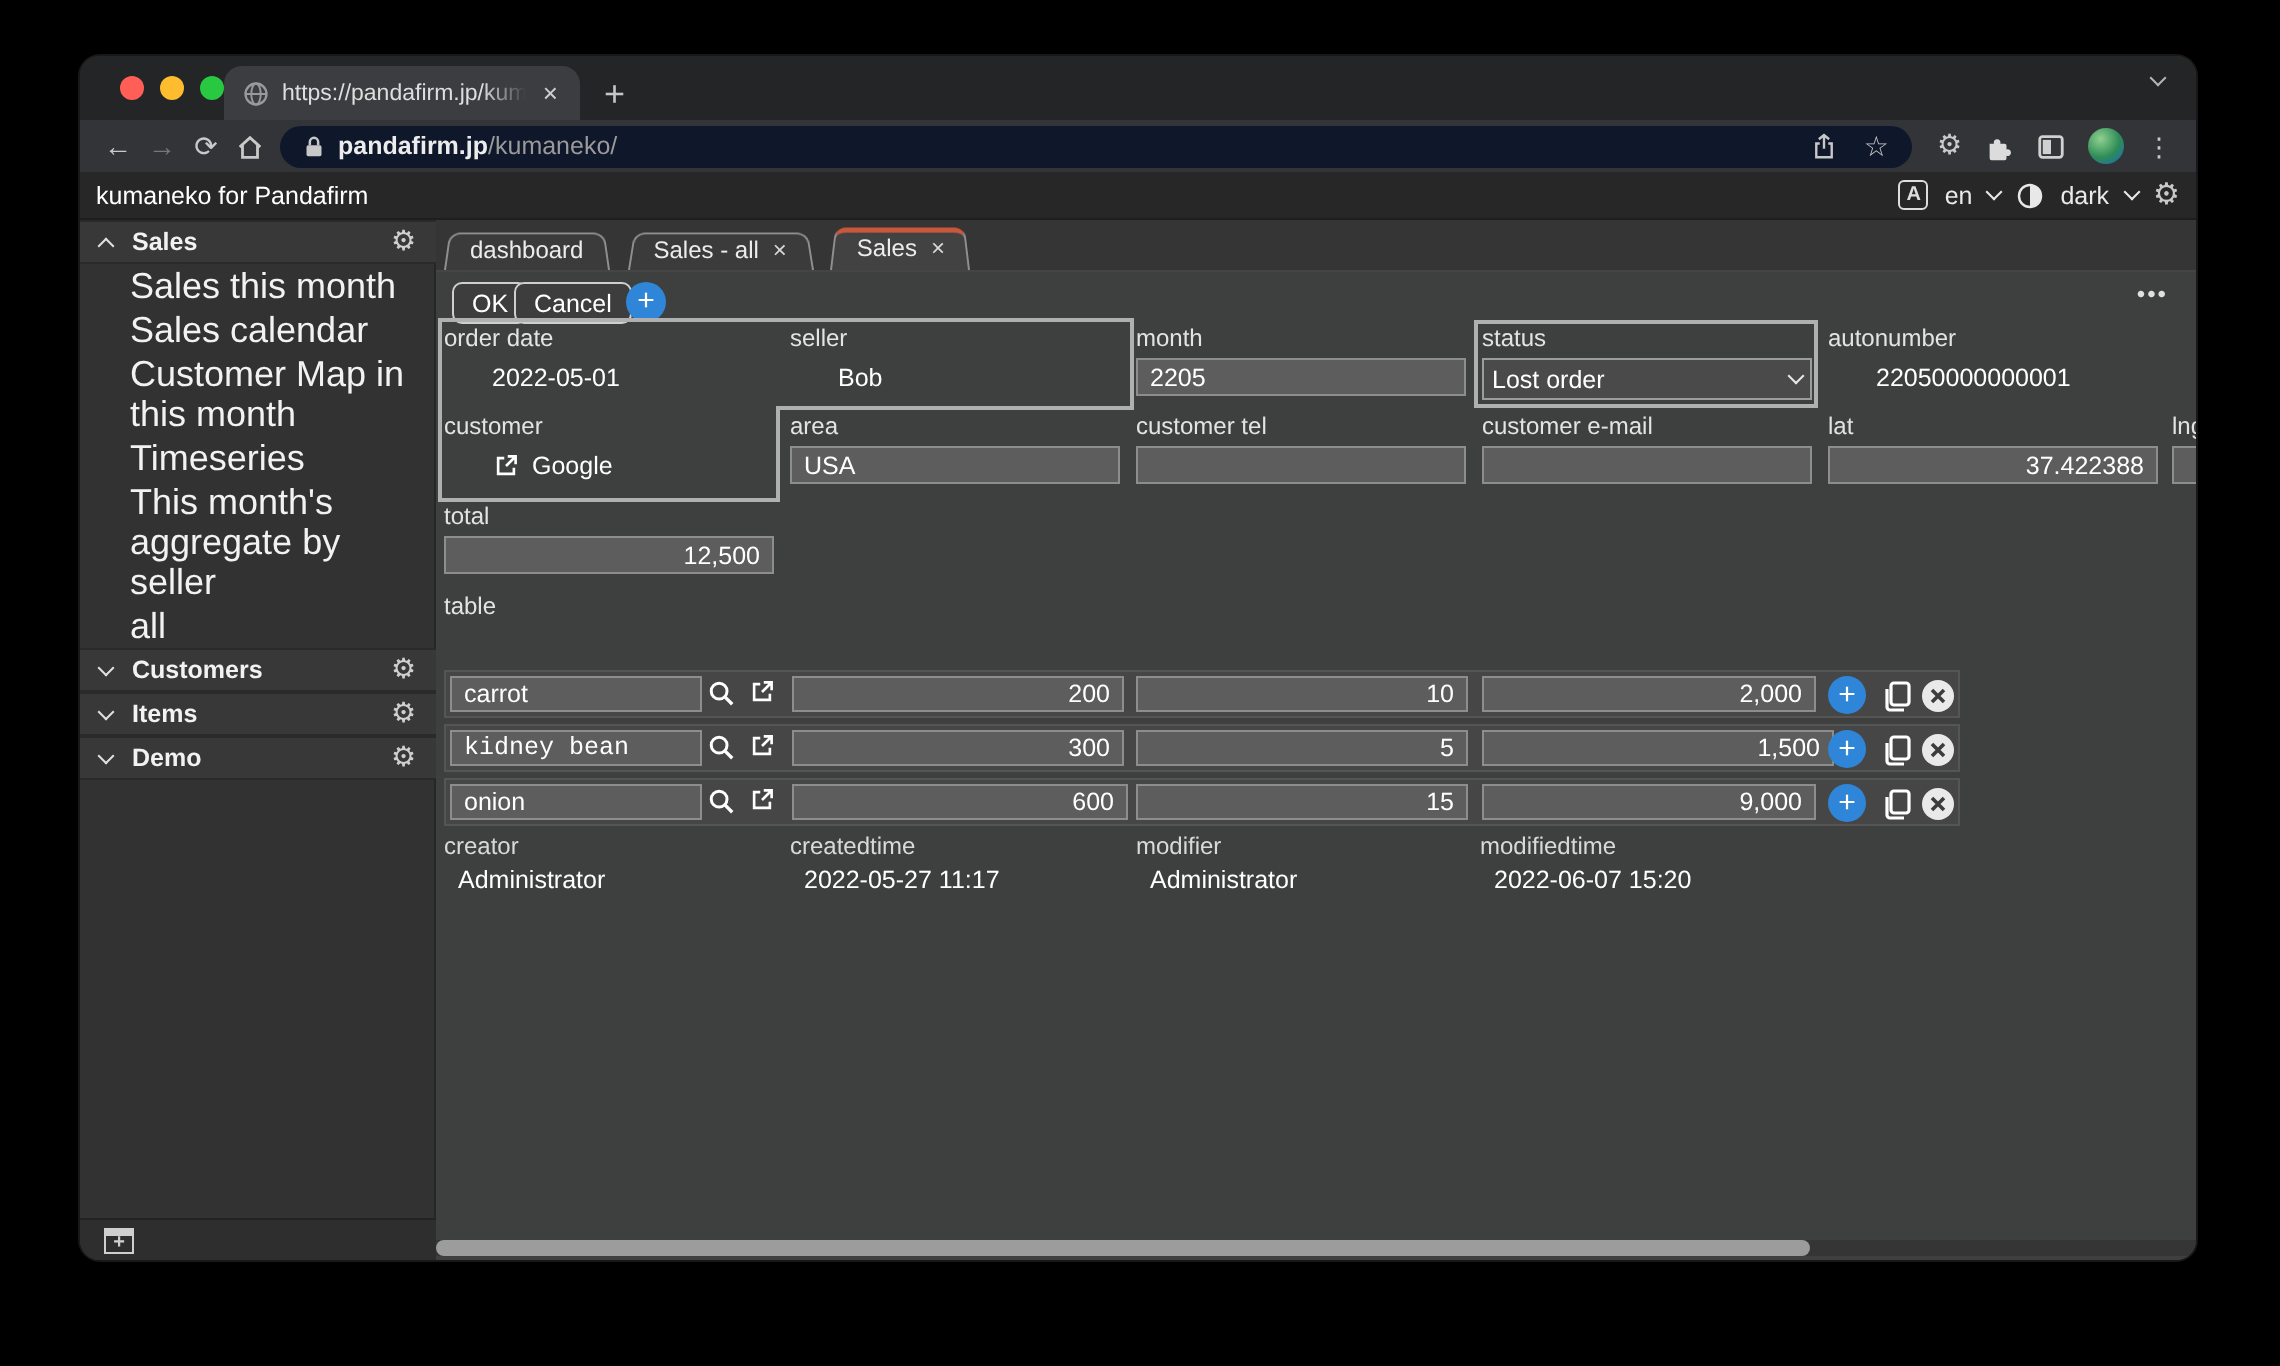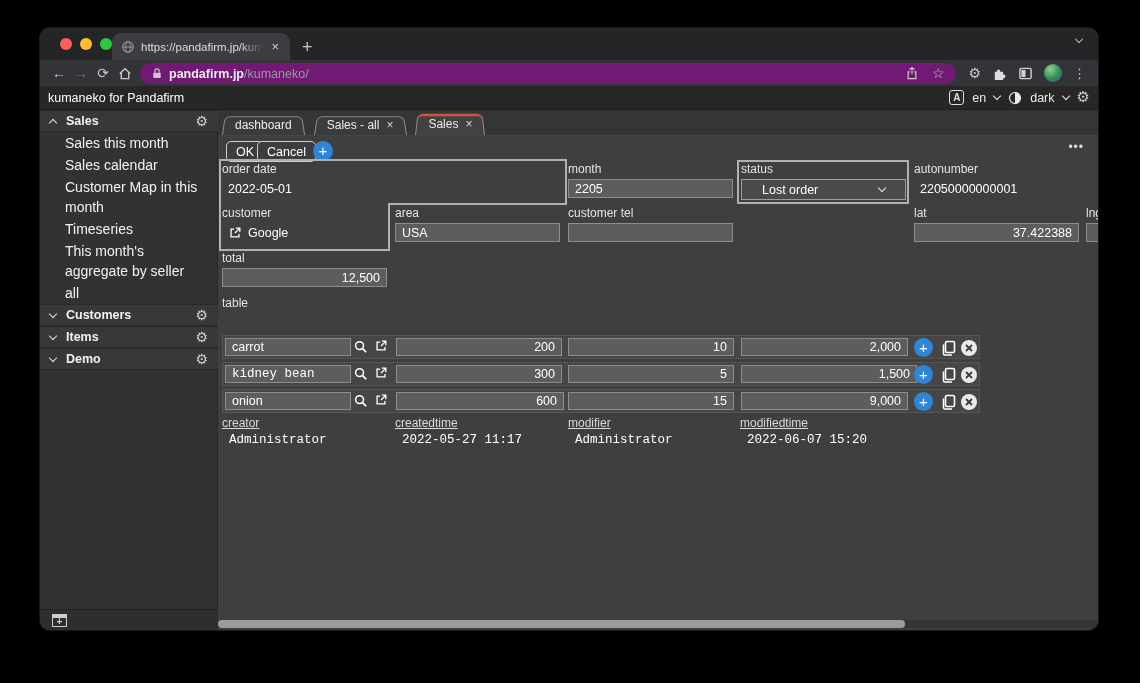--- a/index.html
+++ b/index.html
@@ -14,21 +14,21 @@
   .btab{margin-left:72px;width:178px;height:27px;background:#3c3d40;border-radius:9px 9px 0 0;
     display:flex;align-items:center;padding:0 9px;gap:6px;}
   .btab-title{flex:1;font-size:11.5px;color:#dedede;white-space:nowrap;overflow:hidden;
     -webkit-mask-image:linear-gradient(90deg,#000 82%,transparent);mask-image:linear-gradient(90deg,#000 82%,transparent);}
   .btab-x{color:#cfcfcf;font-size:13px;padding:0 2px;}
   .newtab{color:#c6c6c6;font-size:18px;margin:0 0 4px 12px;line-height:1;}
   .strip-chev{position:absolute;right:16px;top:11px;color:#b5b5b5;}
   .toolbar{height:26px;background:#323437;display:flex;align-items:center;padding:0 8px;flex:0 0 auto;}
   .navic{color:#c9c9c9;font-size:14px;width:22px;text-align:center;line-height:1;}
   .navic.dim{color:#777;}
-  .urlpill{flex:1;height:21px;background:#701a75;border-radius:11px;display:flex;align-items:center;
+  .urlpill{flex:1;height:21px;background:#0f172a;border-radius:11px;display:flex;align-items:center;
     padding:0 12px;gap:7px;margin:0 8px 0 4px;}
   .url-domain{color:#ececec;font-size:12.5px;font-weight:bold;}
   .url-path{color:#9a9a9a;font-size:12.5px;}
   .pill-right{margin-left:auto;display:flex;align-items:center;gap:14px;}
   .chrome-right{display:flex;align-items:center;gap:11px;padding:0 4px;}
   .avatar{width:18px;height:18px;border-radius:50%;
     background:radial-gradient(circle at 35% 30%,#8fd18f,#2e8b57 55%,#1f6fae 90%);}
   .star{color:#c8c8c8;font-size:14px;line-height:1;}
   .gearglyph{font-family:"DejaVu Sans",sans-serif;color:#c9c9c9;font-size:14px;line-height:1;}
   .dots{color:#c9c9c9;font-size:13px;line-height:1;}
@@ -44,21 +44,21 @@
   .cv.up{transform:rotate(-135deg);margin-top:3px;}
   
   .bodyrow{flex:1;display:flex;min-height:0;}
   .sidebar{width:178px;background:#323232;position:relative;flex:0 0 auto;overflow:hidden;
     box-shadow:inset -1px 0 0 #262626;}
   .sb-h{height:22px;background:#383838;border-top:1px solid #2a2a2a;border-bottom:1px solid #2a2a2a;
     display:flex;align-items:center;padding:0 10px;}
   .sb-h .lblx{flex:1;margin-left:10px;color:#f2f2f2;font-size:12.5px;font-weight:bold;}
   .sb-h .gearglyph{color:#cfcfcf;}
   .sb-chev{color:#e0e0e0;}
-  .sb-item{padding:1px 14px 1px 25px;color:#f2f2f2;font-size:14px;line-height:20px;}
+  .sb-item{padding:1px 14px 1px 25px;color:#f2f2f2;font-size:18px;line-height:20px;}
   .sb-bottom{position:absolute;bottom:0;left:0;right:0;height:21px;background:#2e2e2e;
     border-top:1px solid #232323;display:flex;align-items:center;padding-left:12px;}
   .newwin{width:15px;height:13px;border:1.5px solid #cfcfcf;border-top-width:4px;color:#cfcfcf;
     font-size:10px;font-weight:bold;display:flex;align-items:center;justify-content:center;line-height:0;}
   
   .main{flex:1;position:relative;background:#3e3f3f;overflow:hidden;}
   .rtabbar{position:absolute;top:0;left:0;right:0;height:26px;background:#353535;
     border-bottom:1px solid #454545;display:flex;align-items:flex-end;padding-left:4px;}
   .rtab{position:relative;height:20px;margin-right:9px;padding:0 13px;display:flex;align-items:center;gap:7px;}
   .rtab::before{content:"";position:absolute;inset:0;background:#3b3b3b;border:1px solid #8f8f8f;
@@ -67,39 +67,39 @@
   .rtab.active::before{background:#424242;border-top:3px solid #c9573b;}
   .rtab span{position:relative;font-size:12px;color:#ececec;z-index:1;}
   .rtab .x{font-size:12px;color:#d8d8d8;}
   .btn{position:absolute;height:21px;padding:0 9px;background:#3d3d3d;border:1px solid #cfcfcf;
     border-radius:5px;color:#fff;font-size:12.5px;display:flex;align-items:center;}
   .pluscirc{width:20px;height:20px;border-radius:50%;background:#2f86d8;color:#fff;font-size:15px;
     display:flex;align-items:center;justify-content:center;line-height:1;padding-bottom:1px;}
   .more{position:absolute;right:14px;top:30px;color:#e0e0e0;font-size:12px;letter-spacing:1px;}
   .cell{position:absolute;width:168px;}
   .lbl{font-size:12px;color:#e3e3e3;height:15px;white-space:nowrap;}
-  .val{margin-top:2px;height:20px;display:flex;align-items:center;gap:6px;padding-left:6px;
+  .val{margin-top:2px;height:20px;display:flex;align-items:center;gap:6px;padding-left:24px;
     font-size:12.5px;color:#fff;white-space:nowrap;}
   .inp{display:block;margin-top:2px;width:165px;height:19px;background:#5d5d5d;border:1px solid #8d8d8d;
     color:#fff;font-size:12.5px;padding:0 6px;font-family:inherit;outline:none;}
   .inp.right{text-align:right;}
   .sel{margin-top:2px;width:165px;height:21px;background:#4a4a4a;border:1px solid #9c9c9c;
-    display:flex;align-items:center;padding:0 20px;color:#fff;font-size:12.5px;}
+    display:flex;align-items:center;padding:0 4px;color:#fff;font-size:12.5px;}
   .sel .cv{margin-left:auto;color:#e8e8e8;}
   .hlbox{position:absolute;left:519px;top:50px;width:172px;height:44px;border:2px solid #b0b0b0;}
   .outline-svg{position:absolute;left:0;top:0;pointer-events:none;}
   .thead{position:absolute;left:4px;top:203px;width:758px;height:18px;background:#393939;
     border:1px solid #4e4e4e;}
   .thead span{position:absolute;top:1px;text-align:center;font-size:12px;font-weight:bold;color:#f0f0f0;}
   .trow{position:absolute;left:4px;width:758px;height:24px;background:#464646;border:1px solid #555;}
   .trow .inp{position:absolute;top:2px;margin:0;height:18px;}
   .ticon{position:absolute;top:3px;width:16px;height:16px;}
   .rowbtn{position:absolute;top:2px;width:19px;height:19px;display:flex;align-items:center;justify-content:center;}
-  .meta-l{position:absolute;font-size:12px;color:#d9d9d9;text-decoration:underline;}
-  .meta-v{position:absolute;font-size:12.5px;color:#fff;padding-left:7px;font-family:Liberation Mono, monospace;}
+  .meta-l{position:absolute;font-size:12px;color:#d9d9d9;}
+  .meta-v{position:absolute;font-size:12.5px;color:#fff;padding-left:7px;}
   .htrack{position:absolute;left:0;right:0;bottom:2px;height:8px;background:#353535;}
   .hthumb{position:absolute;left:0;bottom:2px;width:687px;height:8px;background:#9c9c9c;border-radius:4px;}
 </style>
 </head>
 <body>
 
 <div class="window">
 
   <div class="tabstrip">
     <div class="lights">
@@ -227,20 +227,24 @@
 
       <svg class="outline-svg" width="700" height="150" viewBox="0 0 700 150">
         <polygon points="2,50 348,50 348,94 171,94 171,140 2,140" fill="none" stroke="#b0b0b0" stroke-width="2"></polygon>
       </svg>
       <div class="hlbox"></div>
 
       <div class="cell" style="left:4px;top:52px">
         <div class="lbl">order date</div>
         <div class="val">2022-05-01</div>
       </div>
+      <div class="cell" style="left:177px;top:52px">
+        <div class="lbl">seller</div>
+        <div class="val">Bob</div>
+      </div>
       <div class="cell" style="left:350px;top:52px">
         <div class="lbl">month</div>
         <input class="inp" value="2205" style="">
       </div>
       <div class="cell" style="left:523px;top:52px">
         <div class="lbl">status</div>
         <div class="sel">
           <span>Lost order</span>
           <span class="cv"></span>
         </div>
@@ -261,20 +265,24 @@
         </div>
       </div>
       <div class="cell" style="left:177px;top:96px">
         <div class="lbl">area</div>
         <input class="inp" value="USA" style="">
       </div>
       <div class="cell" style="left:350px;top:96px">
         <div class="lbl">customer tel</div>
         <input class="inp" value="" style="">
       </div>
+      <div class="cell" style="left:523px;top:96px">
+        <div class="lbl">customer e-mail</div>
+        <input class="inp" value="" style="">
+      </div>
       <div class="cell" style="left:696px;top:96px">
         <div class="lbl">lat</div>
         <input class="inp right" value="37.422388" style="">
       </div>
       <div class="cell" style="left:868px;top:96px">
         <div class="lbl">lng</div>
         <input class="inp right" value="" style="">
       </div>
 
       <div class="cell" style="left:4px;top:141px">

